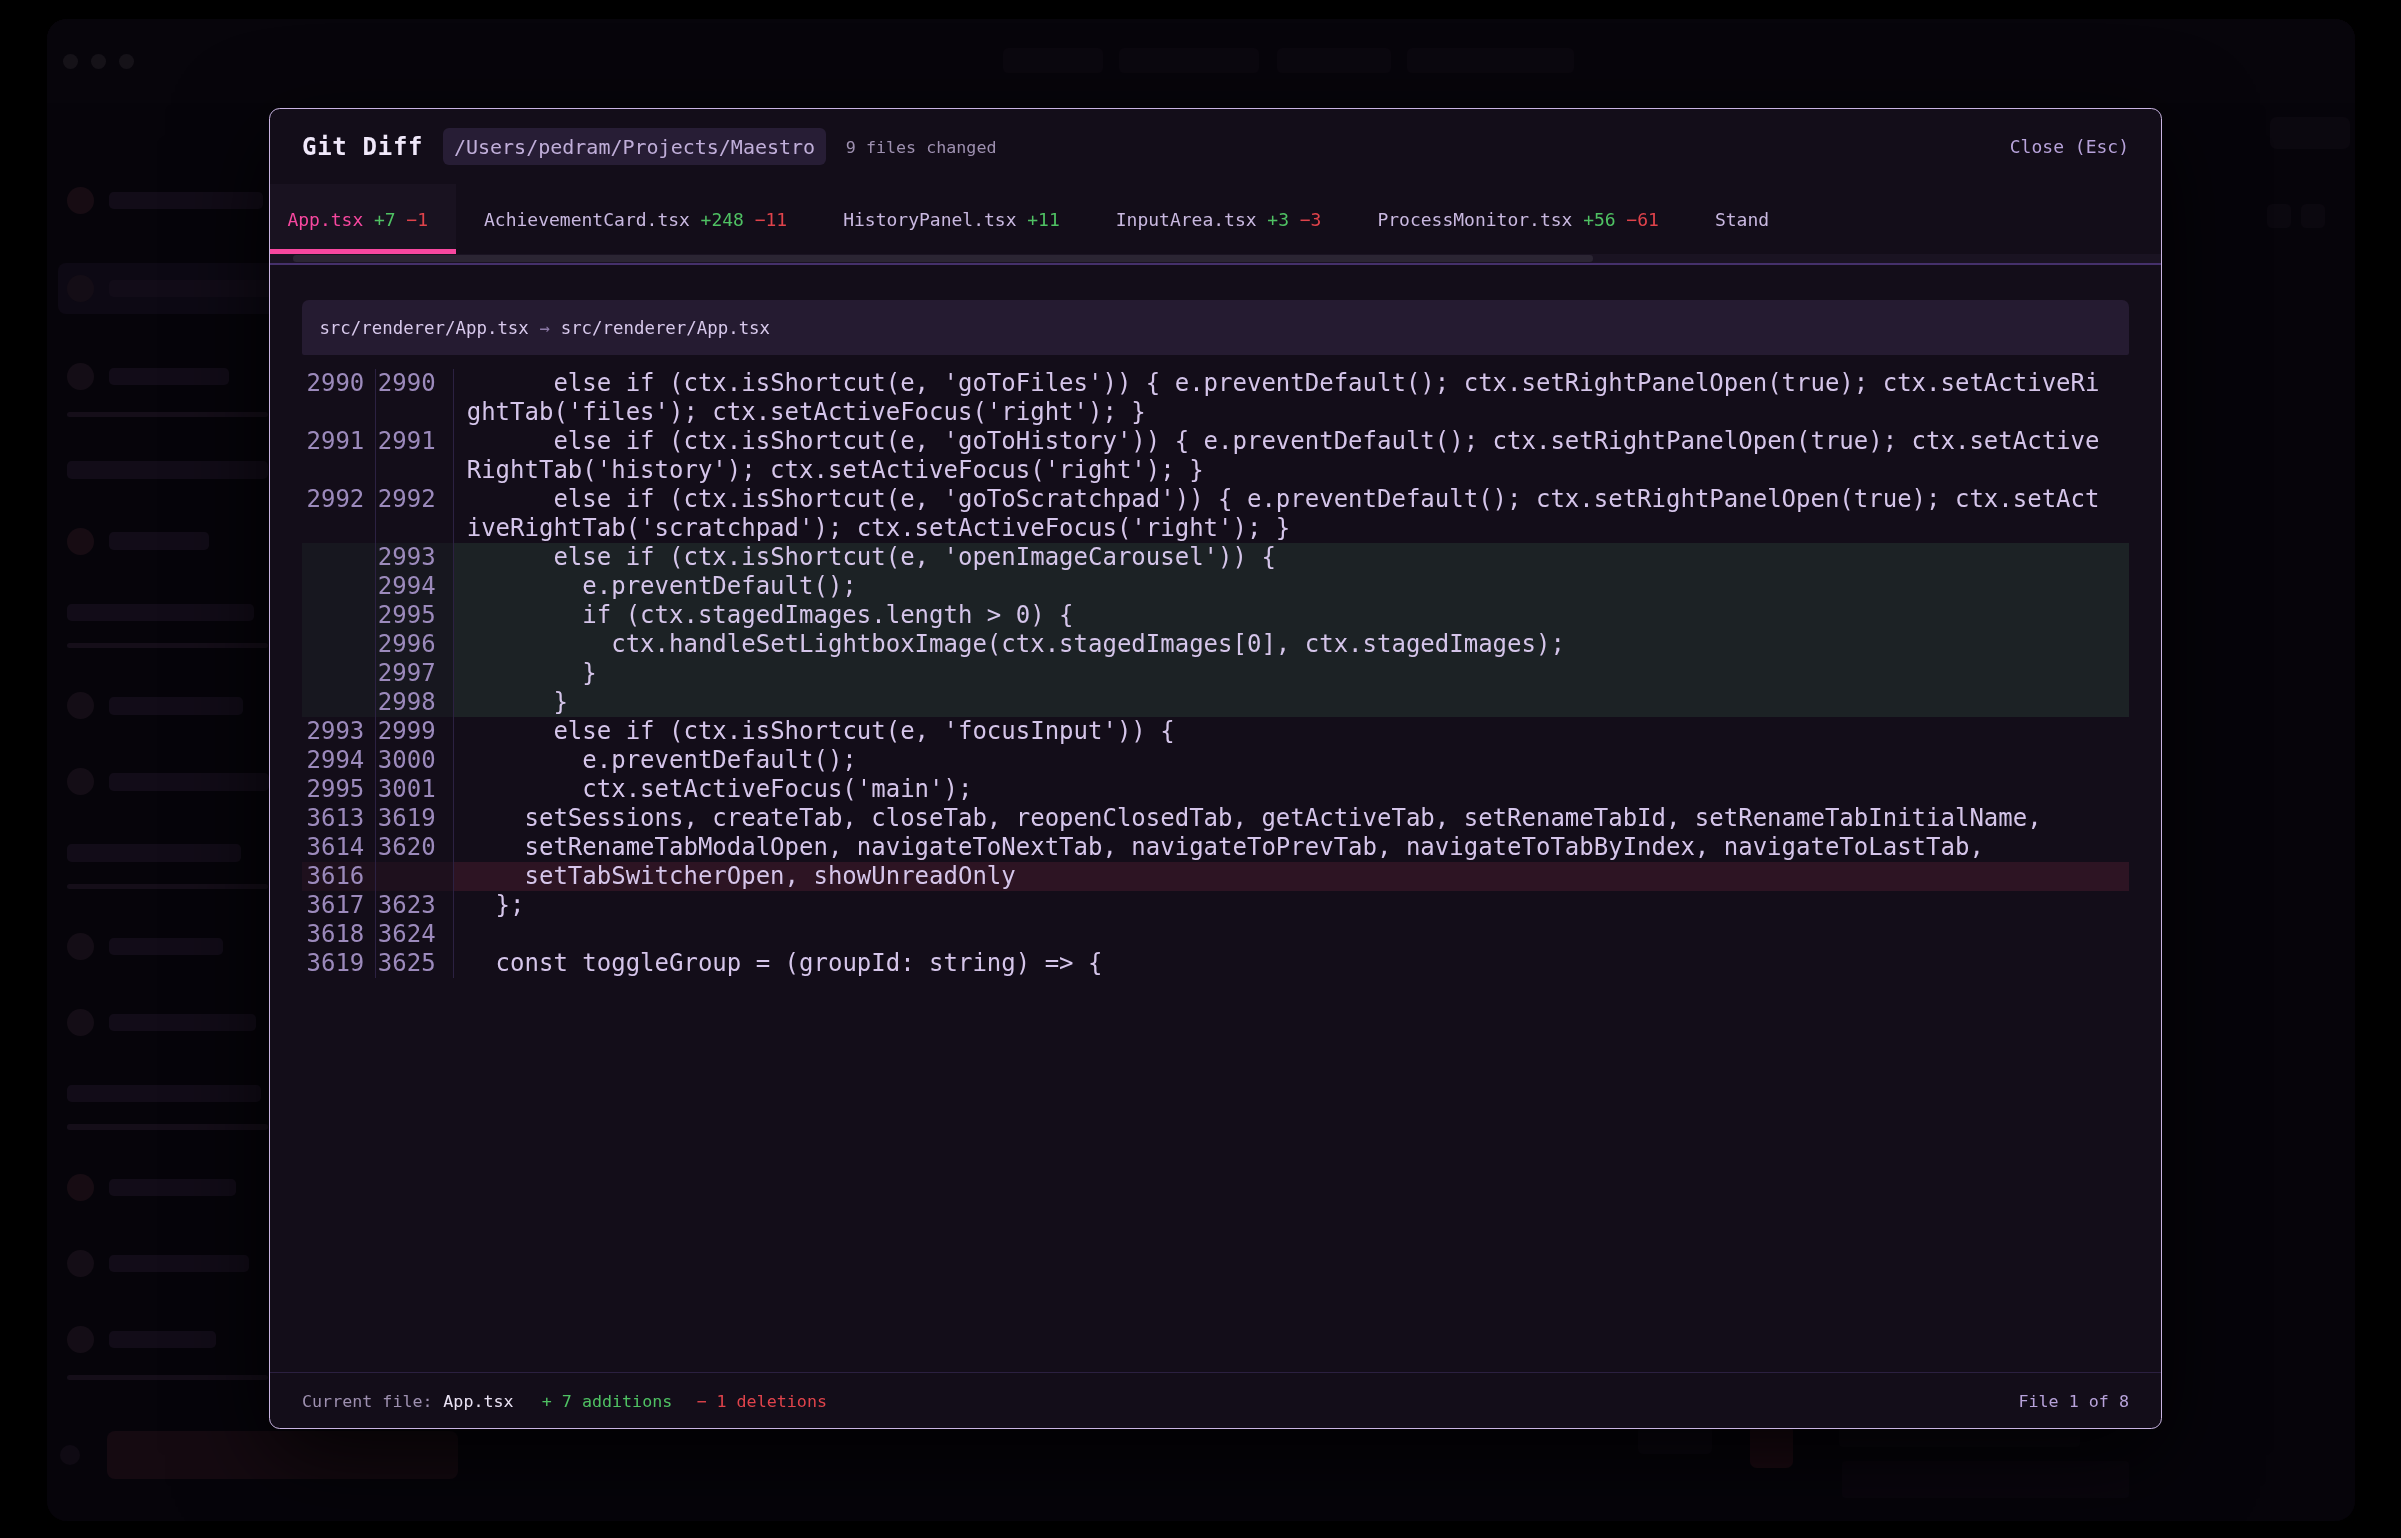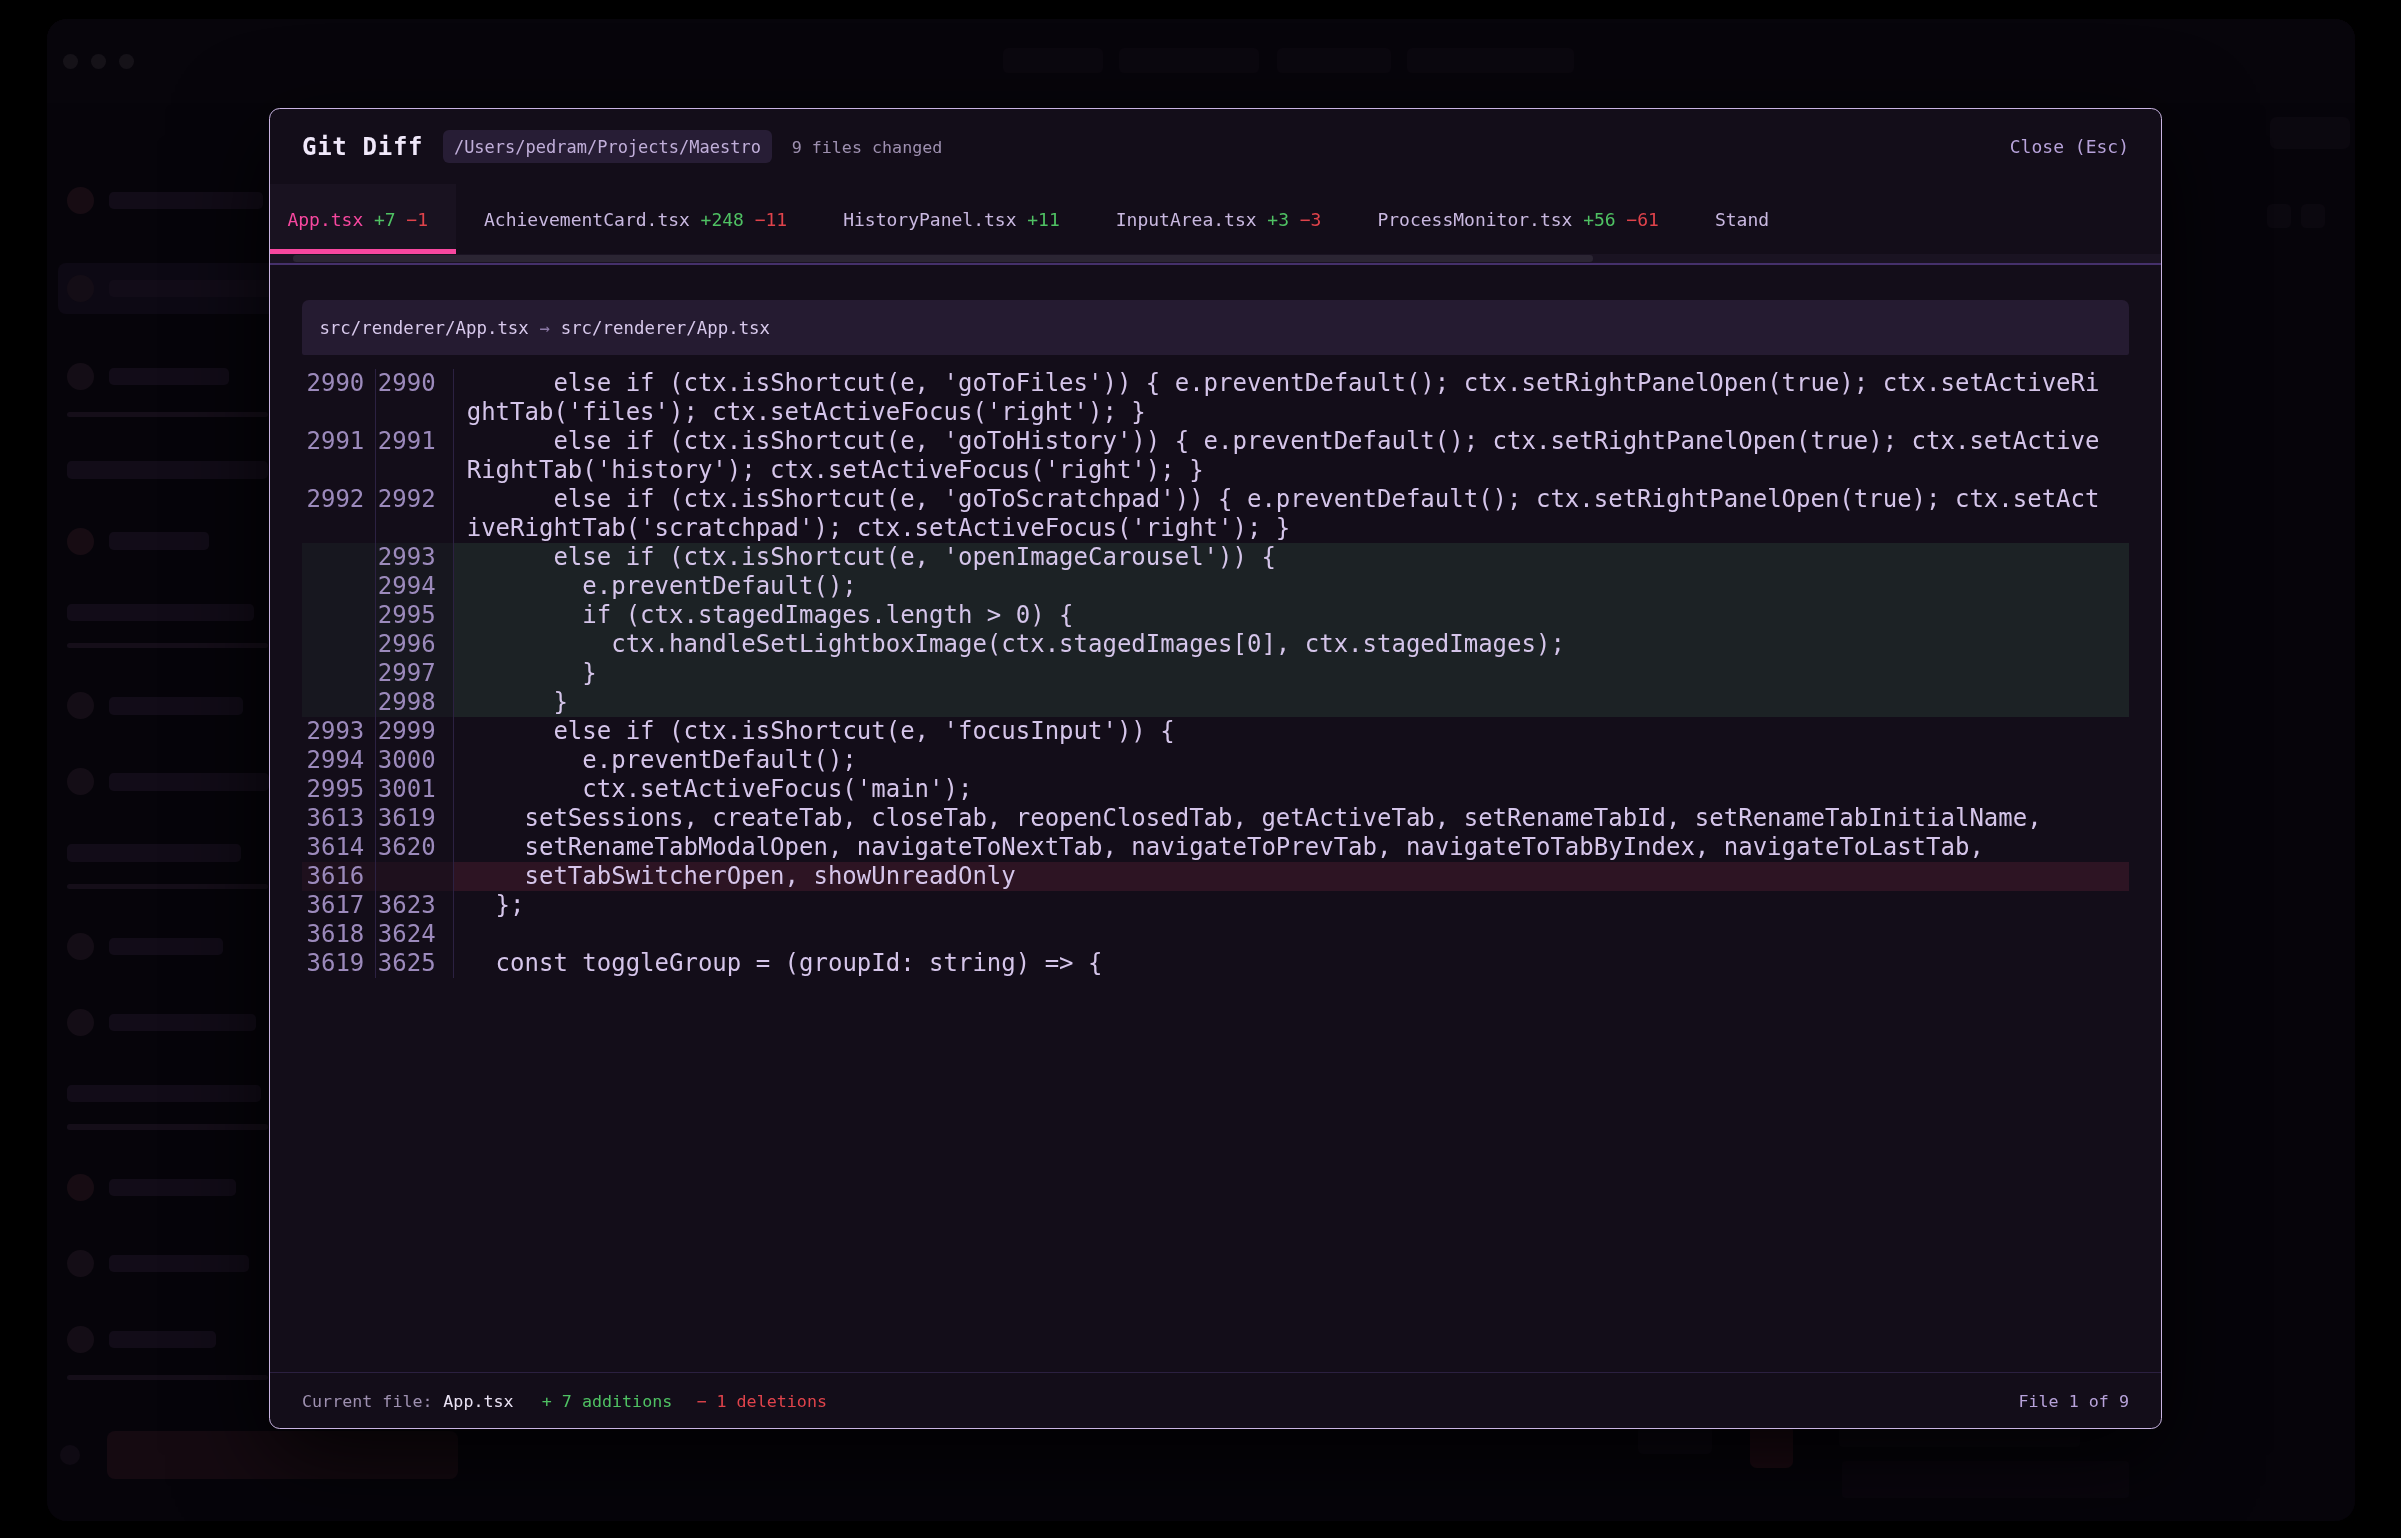--- a/index.html
+++ b/index.html
@@ -28,21 +28,21 @@
   .bb-text2{position:absolute;left:1795px;top:1442px;width:287px;height:37px;border-radius:4px;background:#120d17;}
   .dim{position:absolute;inset:0;background:rgba(4,2,7,0.55);}
 
   
   .modal{position:absolute;left:269px;top:108px;width:1893px;height:1321px;
          background:#130d19;border:1.3px solid var(--modal-border,#c9b4e2);border-radius:10.7px;
          box-shadow:0 27px 94px rgba(0,0,0,0.85);display:flex;flex-direction:column;overflow:hidden;}
 
   .m-header{flex:none;height:75px;display:flex;align-items:center;gap:20px;padding:0 32px;}
   .m-title{margin:0;font-size:24px;font-weight:bold;color:#f0e8fa;letter-spacing:0.7px;}
-  .m-badge{font-size:17px;color:#c0aed9;background:#271d35;border-radius:6px;padding:6.7px 10.7px;}
+  .m-badge{font-size:20px;color:#c0aed9;background:#271d35;border-radius:6px;padding:6.7px 10.7px;}
   .m-files{font-size:16.7px;color:#9e90b0;}
   .m-close{margin-left:auto;background:none;border:none;font-family:inherit;
            font-size:18px;color:#b7a2da;cursor:pointer;padding:6.7px 0;}
 
   .tabs{flex:none;height:70px;display:flex;align-items:stretch;overflow:hidden;white-space:nowrap;}
   .tab{position:relative;display:flex;align-items:center;gap:10.7px;padding:0 28px;border:none;background:none;
        font-family:inherit;font-size:18px;color:#c9b8e0;cursor:pointer;}
   .tab:first-child{padding-left:17.4px;}
   .tab .plus{color:var(--add-green,#4fc163);}
   .tab .minus{color:var(--del-red,#e0434b);}
@@ -308,18 +308,18 @@
             <span class="code">  const toggleGroup = (groupId: string) =&gt; {</span>
           </div>
         </div>
     </div>
 
     <footer class="m-footer">
       <span class="f-label">Current file:</span>
       <span class="f-file">App.tsx</span>
       <span class="f-add">+ 7 additions</span>
       <span class="f-del">− 1 deletions</span>
-      <span class="f-pos">File 1 of 9</span>
+      <span class="f-pos">File 1 of 8</span>
     </footer>
 
   </div>
 </div>
 
 
 </body></html>

